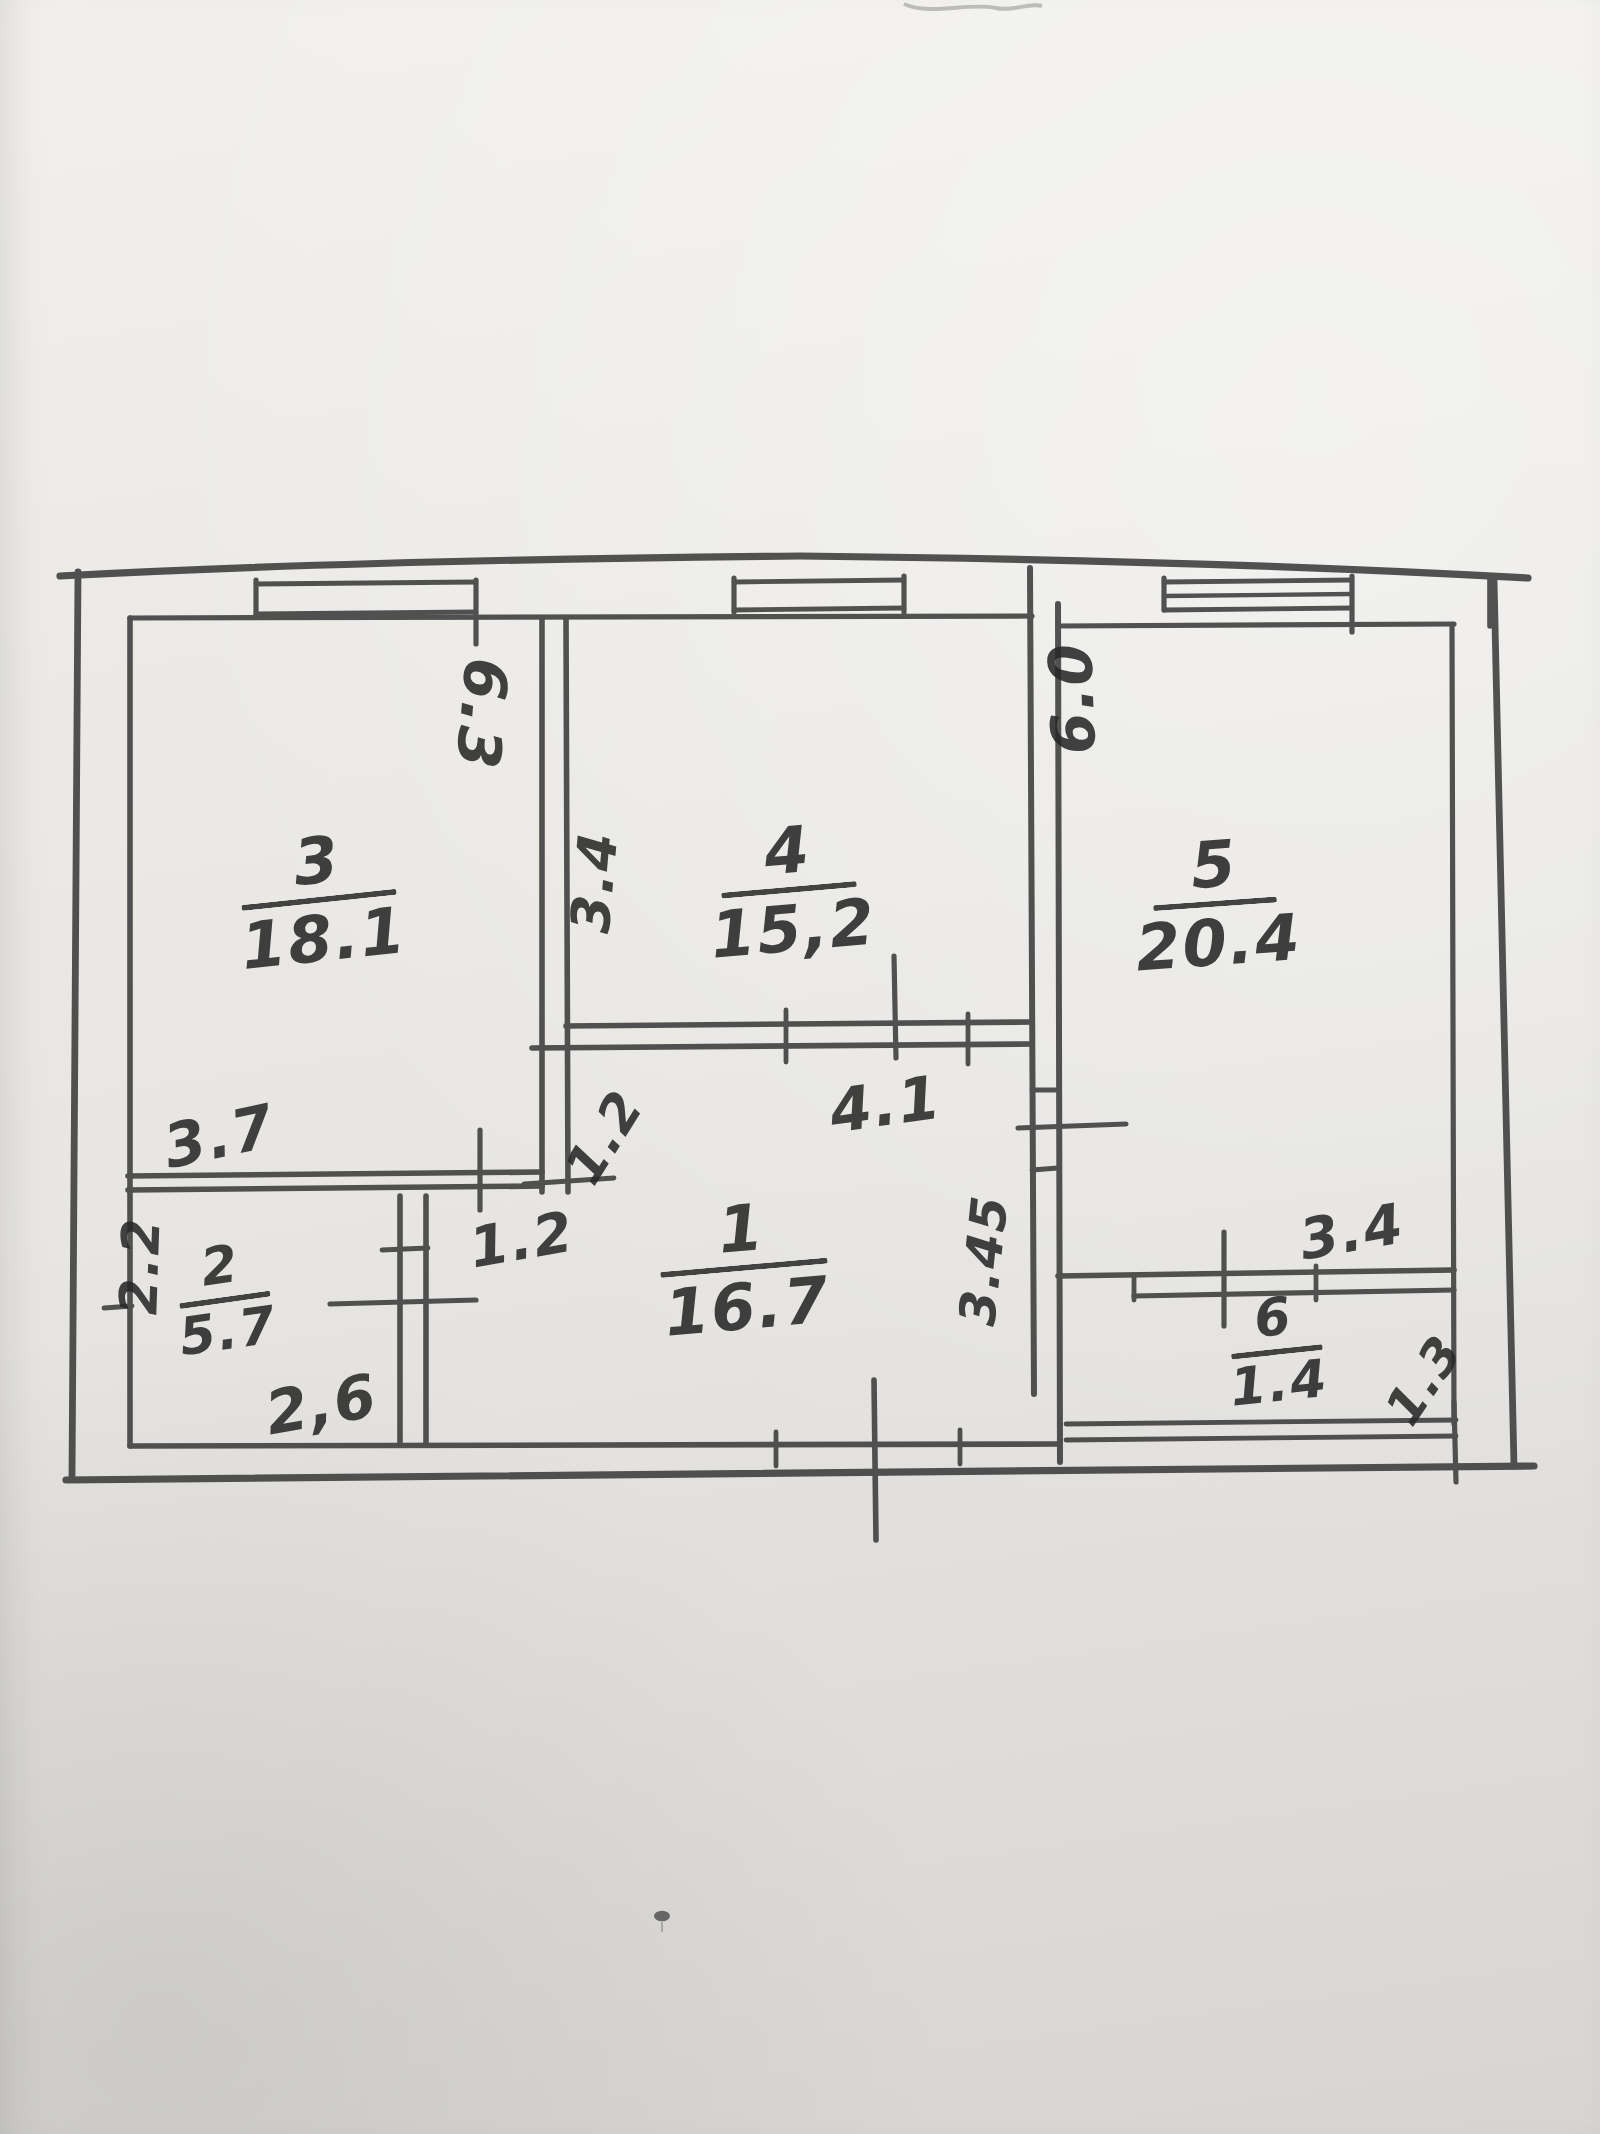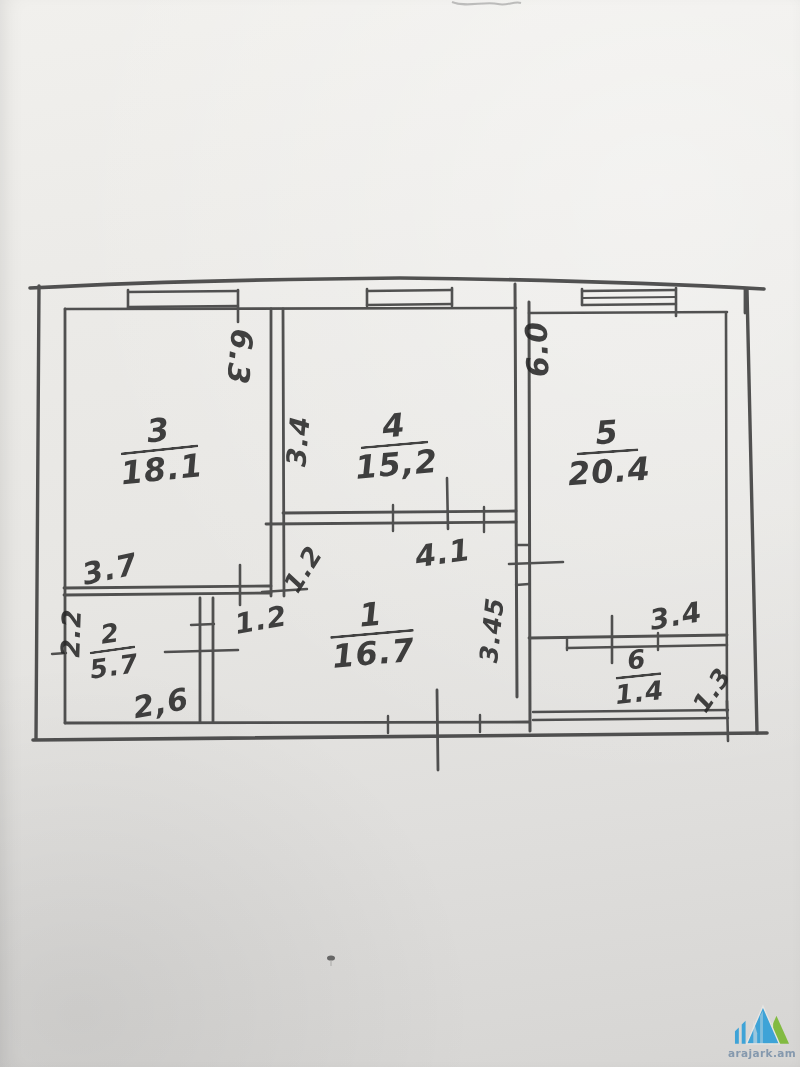--- a/index.html
+++ b/index.html
@@ -163,26 +163,14 @@
   <div class="dim" style="left:110px;top:569px;font-size:30px;transform:translate(-50%,-50%) rotate(-12deg);">3.7</div>
   <div class="dim" style="left:303px;top:569px;font-size:26px;transform:translate(-50%,-50%) rotate(-58deg);">1.2</div>
   <div class="dim" style="left:261px;top:620px;font-size:28px;transform:translate(-50%,-50%) rotate(-10deg);">1.2</div>
   <div class="dim" style="left:71px;top:633px;font-size:26px;transform:translate(-50%,-50%) rotate(-88deg);">2.2</div>
   <div class="dim" style="left:161px;top:703px;font-size:30px;transform:translate(-50%,-50%) rotate(-10deg);">2,6</div>
   <div class="dim" style="left:443px;top:553px;font-size:30px;transform:translate(-50%,-50%) rotate(-8deg);">4.1</div>
   <div class="dim" style="left:492px;top:630px;font-size:25px;transform:translate(-50%,-50%) rotate(-84deg);">3.45</div>
   <div class="dim" style="left:676px;top:616px;font-size:28px;transform:translate(-50%,-50%) rotate(-10deg);">3.4</div>
   <div class="dim" style="left:712px;top:690px;font-size:25px;transform:translate(-50%,-50%) rotate(-56deg);">1.3</div>
 
-  <div class="watermark">
-    <svg width="56" height="42" viewBox="0 0 58 43">
-      <polygon points="31,41 44,12 57,41" fill="#79b832"></polygon>
-      <polygon points="36,41 36,24 40,19 40,41" fill="#79b832" stroke="#e9e8e6" stroke-width="1"></polygon>
-      <polygon points="13,41 30,2 47,41" fill="#2e9ed8" stroke="#e9e8e6" stroke-width="1.4"></polygon>
-      <polygon points="1,41 1,28 5,24 5,41" fill="#2e9ed8"></polygon>
-      <polygon points="8,41 8,21 12,17 12,41" fill="#2e9ed8"></polygon>
-      <polygon points="20,41 20,16 24,30 24,41" fill="#e9e8e6" opacity=".55"></polygon>
-      <polygon points="27,41 27,12 30,7 30,41" fill="#e9e8e6" opacity=".4"></polygon>
-    </svg>
-    <span class="wm-text">arajark.am</span>
-  </div>
 
 </div>
 
 </body></html>

